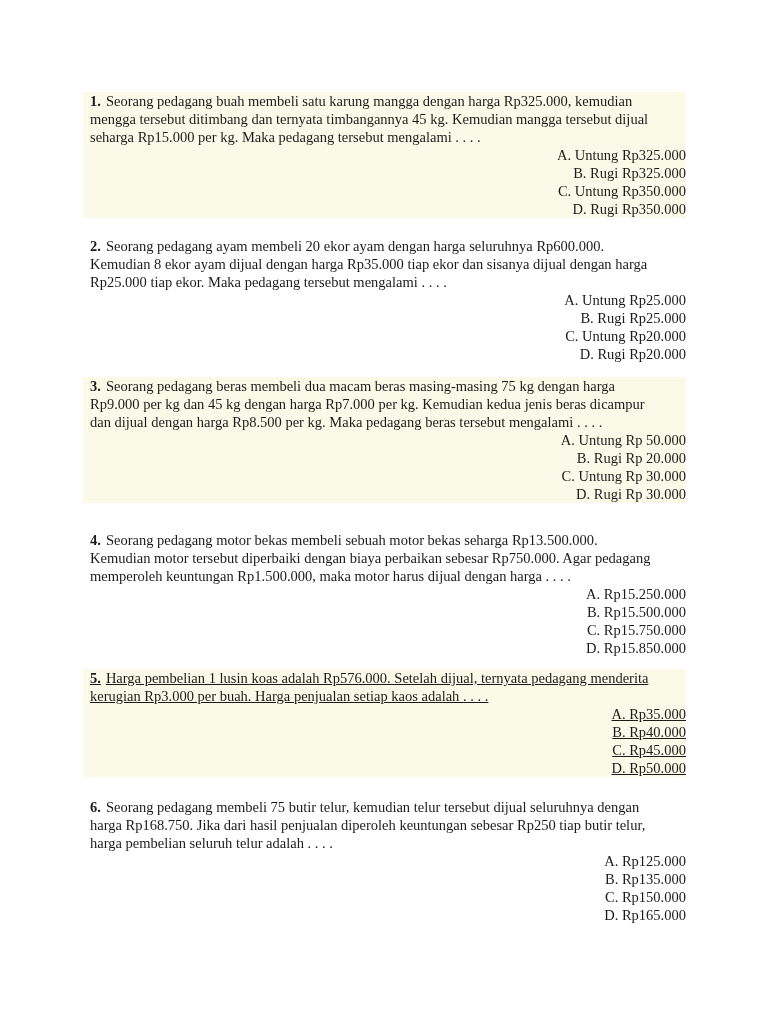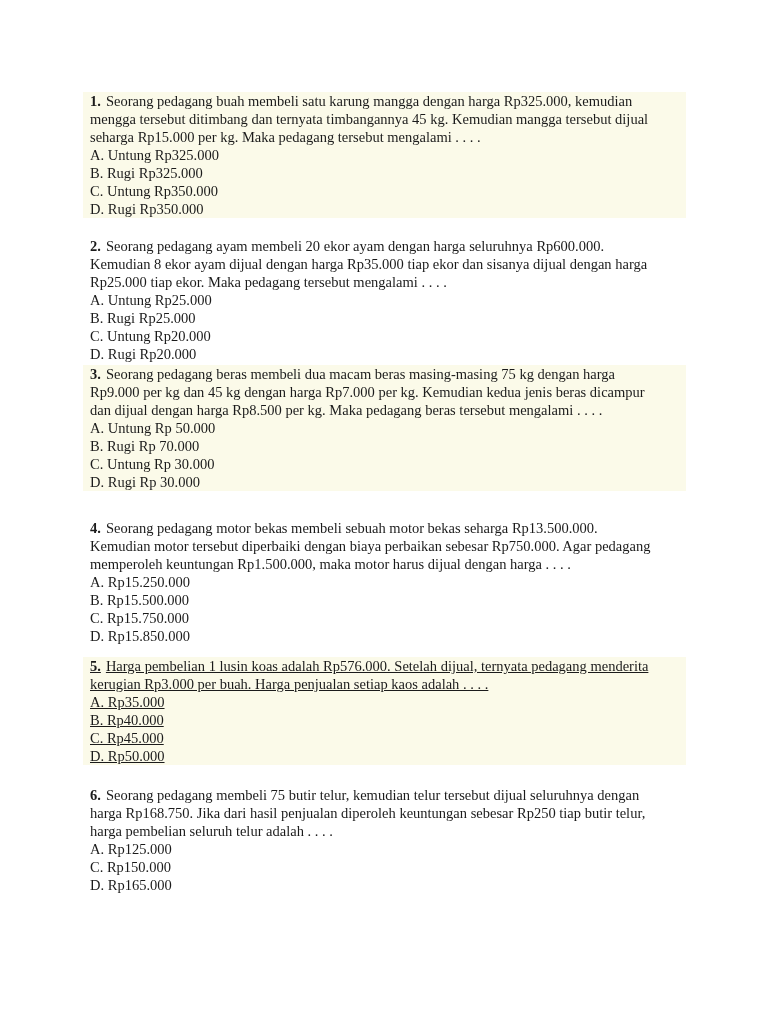--- a/index.html
+++ b/index.html
@@ -33,24 +33,25 @@
   .qtext {
     margin: 0;
     white-space: pre;          
   }
   .qtext b {
     font-weight: bold;
     margin-right: 5px;
   }
   .opt {
     white-space: pre;
+    text-align: right;
   }
   
   .question.q1 { margin-bottom: 19px; }
-  .question.q2 { margin-bottom: 2px; }
+  .question.q2 { margin-bottom: 14px; }
   .question.q3 { margin-bottom: 28px; }
   .question.q4 { margin-bottom: 12px; margin-top: 28px; }
   .question.q5 { margin-bottom: 21px; }
   .question.q6 { margin-bottom: 2px; }
 </style>
 </head>
 <body style="color: rgb(27, 27, 27);">
 
 <div class="page">
   <div class="content">
@@ -73,21 +74,21 @@
       <div class="opt">B. Rugi Rp25.000</div>
       <div class="opt">C. Untung Rp20.000</div>
       <div class="opt">D. Rugi Rp20.000</div>
     </section>
 
     <section class="question q3 hl" style="background: rgb(251, 250, 233);">
       <p class="qtext"><b>3.</b><span>Seorang pedagang beras membeli dua macam beras masing-masing 75 kg dengan harga
 Rp9.000 per kg dan 45 kg dengan harga Rp7.000 per kg. Kemudian kedua jenis beras dicampur
 dan dijual dengan harga Rp8.500 per kg. Maka pedagang beras tersebut mengalami . . . .</span></p>
       <div class="opt">A. Untung Rp 50.000</div>
-      <div class="opt">B. Rugi Rp 70.000</div>
+      <div class="opt">B. Rugi Rp 20.000</div>
       <div class="opt">C. Untung Rp 30.000</div>
       <div class="opt">D. Rugi Rp 30.000</div>
     </section>
 
     <section class="question q4">
       <p class="qtext"><b>4.</b><span>Seorang pedagang motor bekas membeli sebuah motor bekas seharga Rp13.500.000.
 Kemudian motor tersebut diperbaiki dengan biaya perbaikan sebesar Rp750.000. Agar pedagang
 memperoleh keuntungan Rp1.500.000, maka motor harus dijual dengan harga . . . .</span></p>
       <div class="opt">A. Rp15.250.000</div>
       <div class="opt">B. Rp15.500.000</div>
@@ -102,18 +103,19 @@
       <div class="opt">B. Rp40.000</div>
       <div class="opt">C. Rp45.000</div>
       <div class="opt">D. Rp50.000</div>
     </section>
 
     <section class="question q6">
       <p class="qtext"><b>6.</b><span>Seorang pedagang membeli 75 butir telur, kemudian telur tersebut dijual seluruhnya dengan
 harga Rp168.750. Jika dari hasil penjualan diperoleh keuntungan sebesar Rp250 tiap butir telur,
 harga pembelian seluruh telur adalah . . . .</span></p>
       <div class="opt">A. Rp125.000</div>
+      <div class="opt">B. Rp135.000</div>
       <div class="opt">C. Rp150.000</div>
       <div class="opt">D. Rp165.000</div>
     </section>
 
   </div>
 </div>
 
 </body></html>

